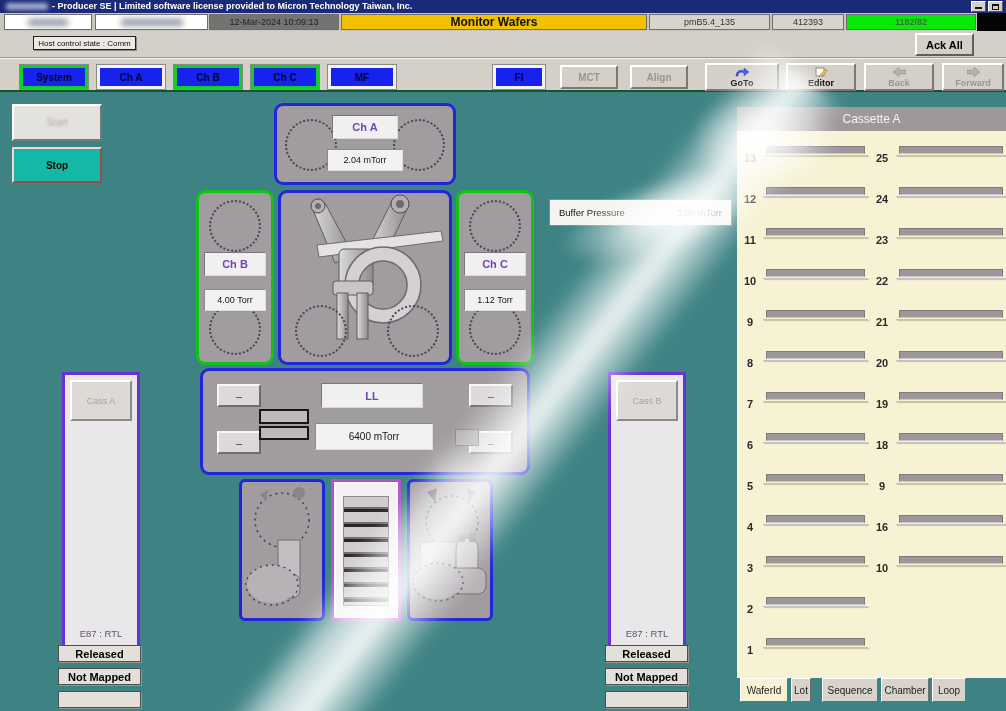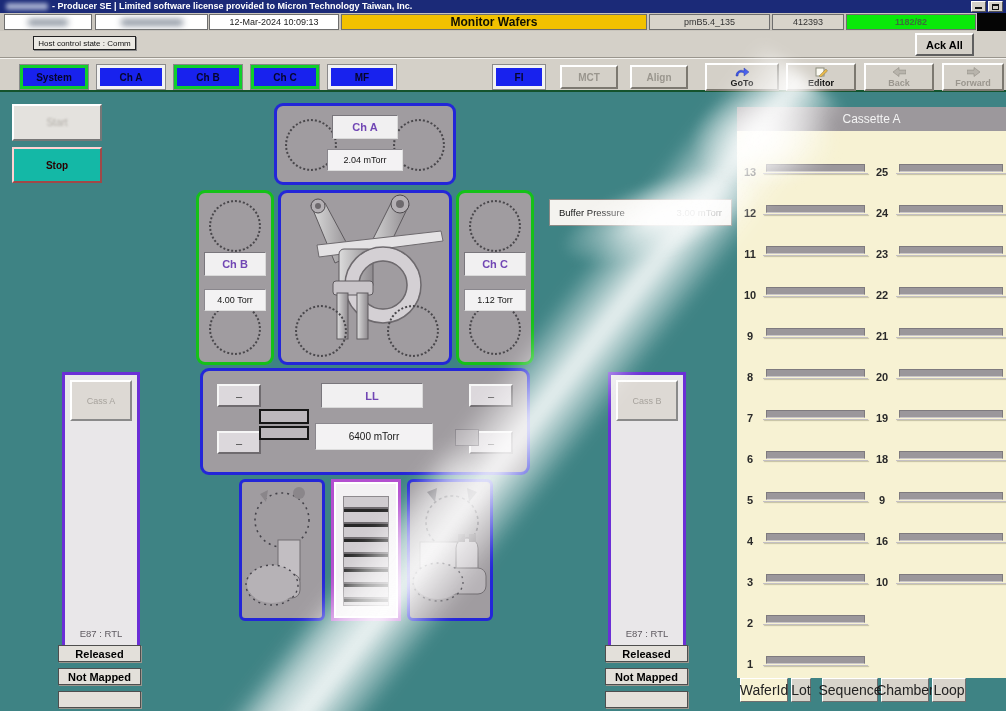--- a/index.html
+++ b/index.html
@@ -17,21 +17,21 @@
     border-right-color:#555;border-bottom-color:#555;position:relative;}
   .winbtn .min{position:absolute;left:3px;bottom:2px;width:7px;height:2px;background:#111;}
   .winbtn .rest{position:absolute;left:3px;top:2px;width:7px;height:6px;border:1px solid #111;
     border-top-width:2px;background:#d4d0c8;}
 
   
   .statusrow1{position:absolute;left:0;top:13px;width:1006px;height:18px;background:#c9c5bd;}
   .scell{position:absolute;top:1px;height:16px;border:1px solid #6e6e6e;background:#fff;
     display:flex;align-items:center;justify-content:center;font-size:9px;color:#222;}
   .smudge{height:7px;background:#8e96a2;filter:blur(3px);border-radius:2px;}
-  .cell-date{background:#ffffff;}
+  .cell-date{background:#737373;}
   .cell-mode{background:#f2c100;font-weight:bold;font-size:12px;color:#101000;}
   .cell-plain{background:#d8d4cb;font-size:9px;color:#333;}
   .cell-count{background:#09e909;font-weight:bold;color:#3b703b;}
   .blackblock{position:absolute;left:977px;top:13px;width:29px;height:44px;background:#050505;}
   .statusrow2{position:absolute;left:0;top:31px;width:1006px;height:27px;background:#d4d0c8;
     border-bottom:1px solid #9a968e;}
   .hostbox{position:absolute;left:33px;top:5px;width:103px;height:14px;background:#eceae4;
     border:1px solid #222;box-shadow:1px 1px 0 #888;font-size:8px;color:#111;
     display:flex;align-items:center;justify-content:center;white-space:nowrap;}
   .ackall{position:absolute;left:915px;top:2px;width:59px;height:23px;background:#d4d0c8;
@@ -102,29 +102,29 @@
     border:3px solid #b44fd0;box-shadow:inset 0 0 0 2px #fff;}
   .elevbars{position:absolute;left:9px;top:14px;right:9px;bottom:12px;background:
     repeating-linear-gradient(180deg,#cfcbcf 0 10px,#6e6a6e 10px 12px,#262626 12px 15px);
     border:1px solid #8e8a8e;}
 
   
   .cashead{position:absolute;left:737px;top:107px;width:269px;height:24px;background:#9c989c;
     color:#f4f4f4;font-size:12px;display:flex;align-items:center;justify-content:center;}
   .casbody{position:absolute;left:737px;top:131px;width:269px;height:547px;background:#f7f2d3;}
   .cascol{position:absolute;top:6px;}
-  .cas-row{display:flex;height:41px;align-items:flex-end;}
+  .cas-row{display:flex;height:41px;align-items:center;}
   .slot-num{width:26px;font-size:11px;font-weight:bold;color:#2a2a2a;display:flex;
     align-items:center;justify-content:center;}
   .slot{flex:1;margin-bottom:4px;background:#a5a1a5;border-top:1px solid #c4c0c4;
     box-shadow:inset -1px -1px 0 #8a868a, 1px 1px 1px rgba(90,85,60,.35);position:relative;}
   .slot::after{content:"";position:absolute;left:3px;right:3px;bottom:2px;height:6px;
     border:1px solid #7e7a7e;border-bottom-color:#cac6ca;background:#9b979b;}
   .castab{position:absolute;top:678px;height:24px;background:#d8d4cb;border:1px solid #6e6e6e;
-    border-top-color:#fff;border-left-color:#fff;font-size:14px;color:#222;
+    border-top-color:#fff;border-left-color:#fff;font-size:10px;color:#222;
     display:flex;align-items:center;justify-content:center;}
   .castab.sel{background:#f7f2d3;}
 
   
   .glare{position:absolute;pointer-events:none;z-index:90;}
   .g1{left:470px;top:-20px;width:110px;height:900px;transform:rotate(38deg);
     background:linear-gradient(90deg,rgba(255,255,255,0),rgba(255,255,255,.92) 50%,rgba(255,255,255,0));
     filter:blur(7px);}
   .g2{left:555px;top:180px;width:210px;height:75px;transform:rotate(-18deg);
     background:radial-gradient(ellipse,rgba(255,255,255,.95),rgba(255,255,255,0) 70%);filter:blur(4px);}

